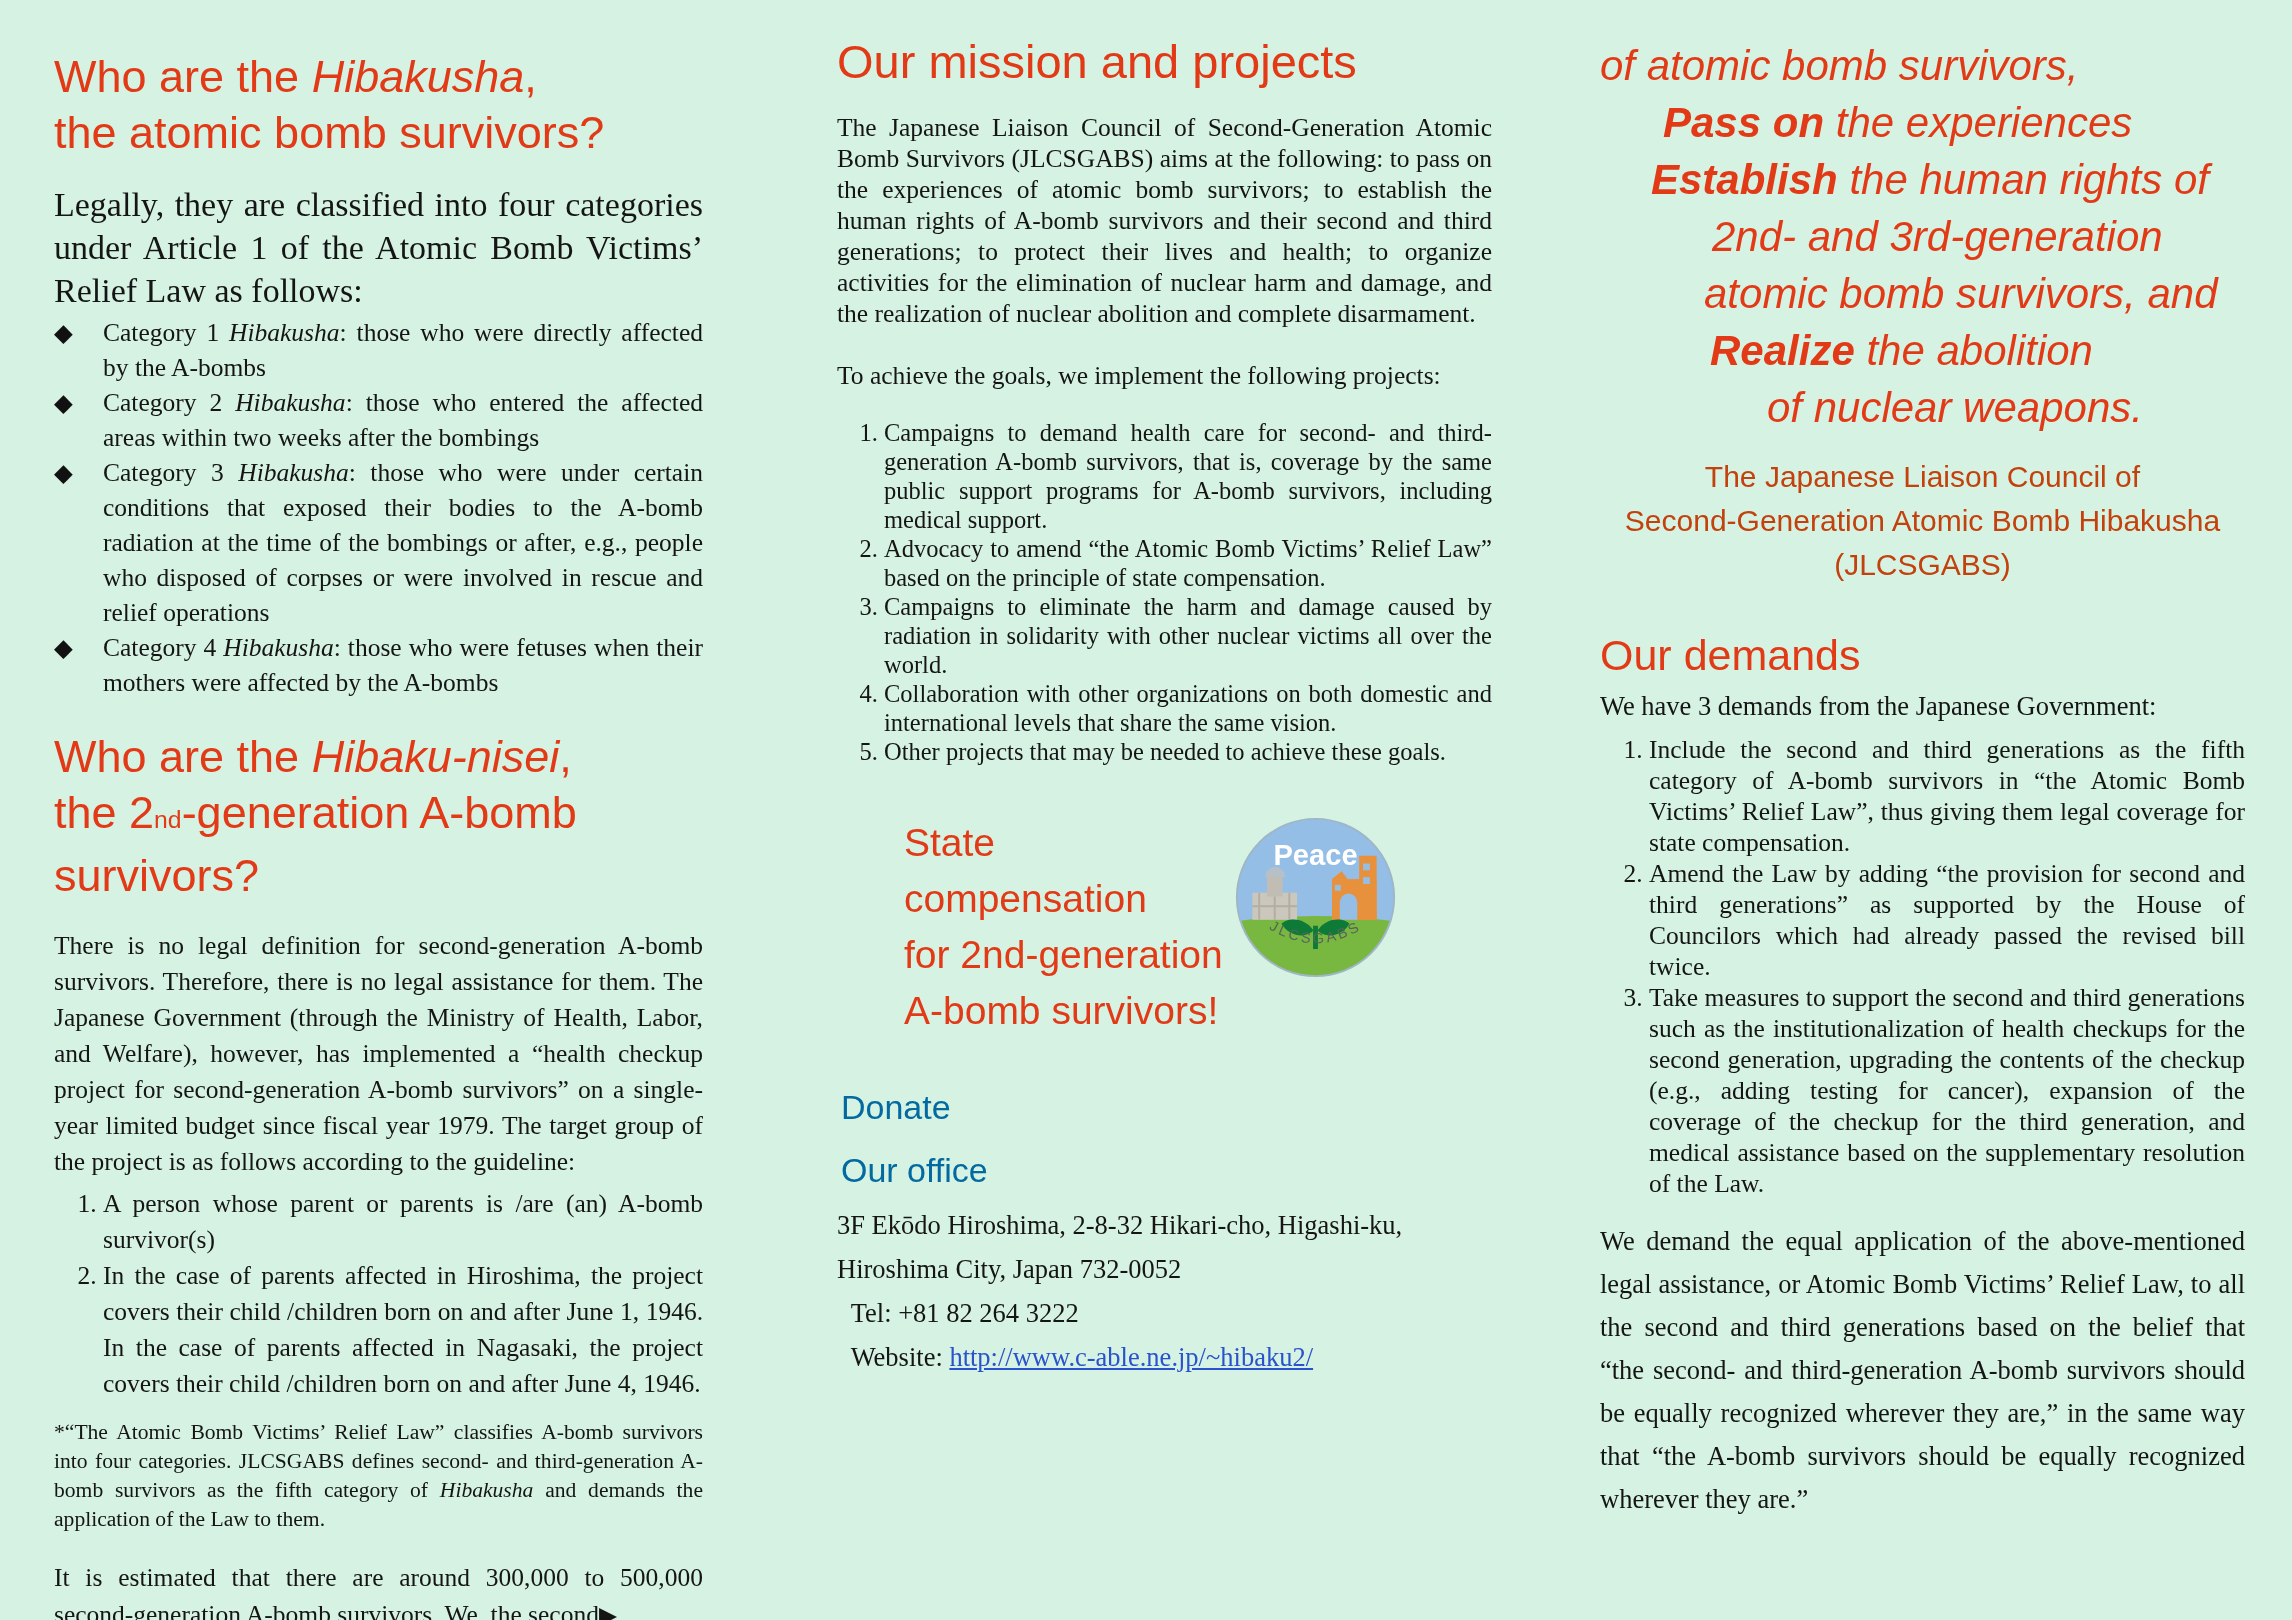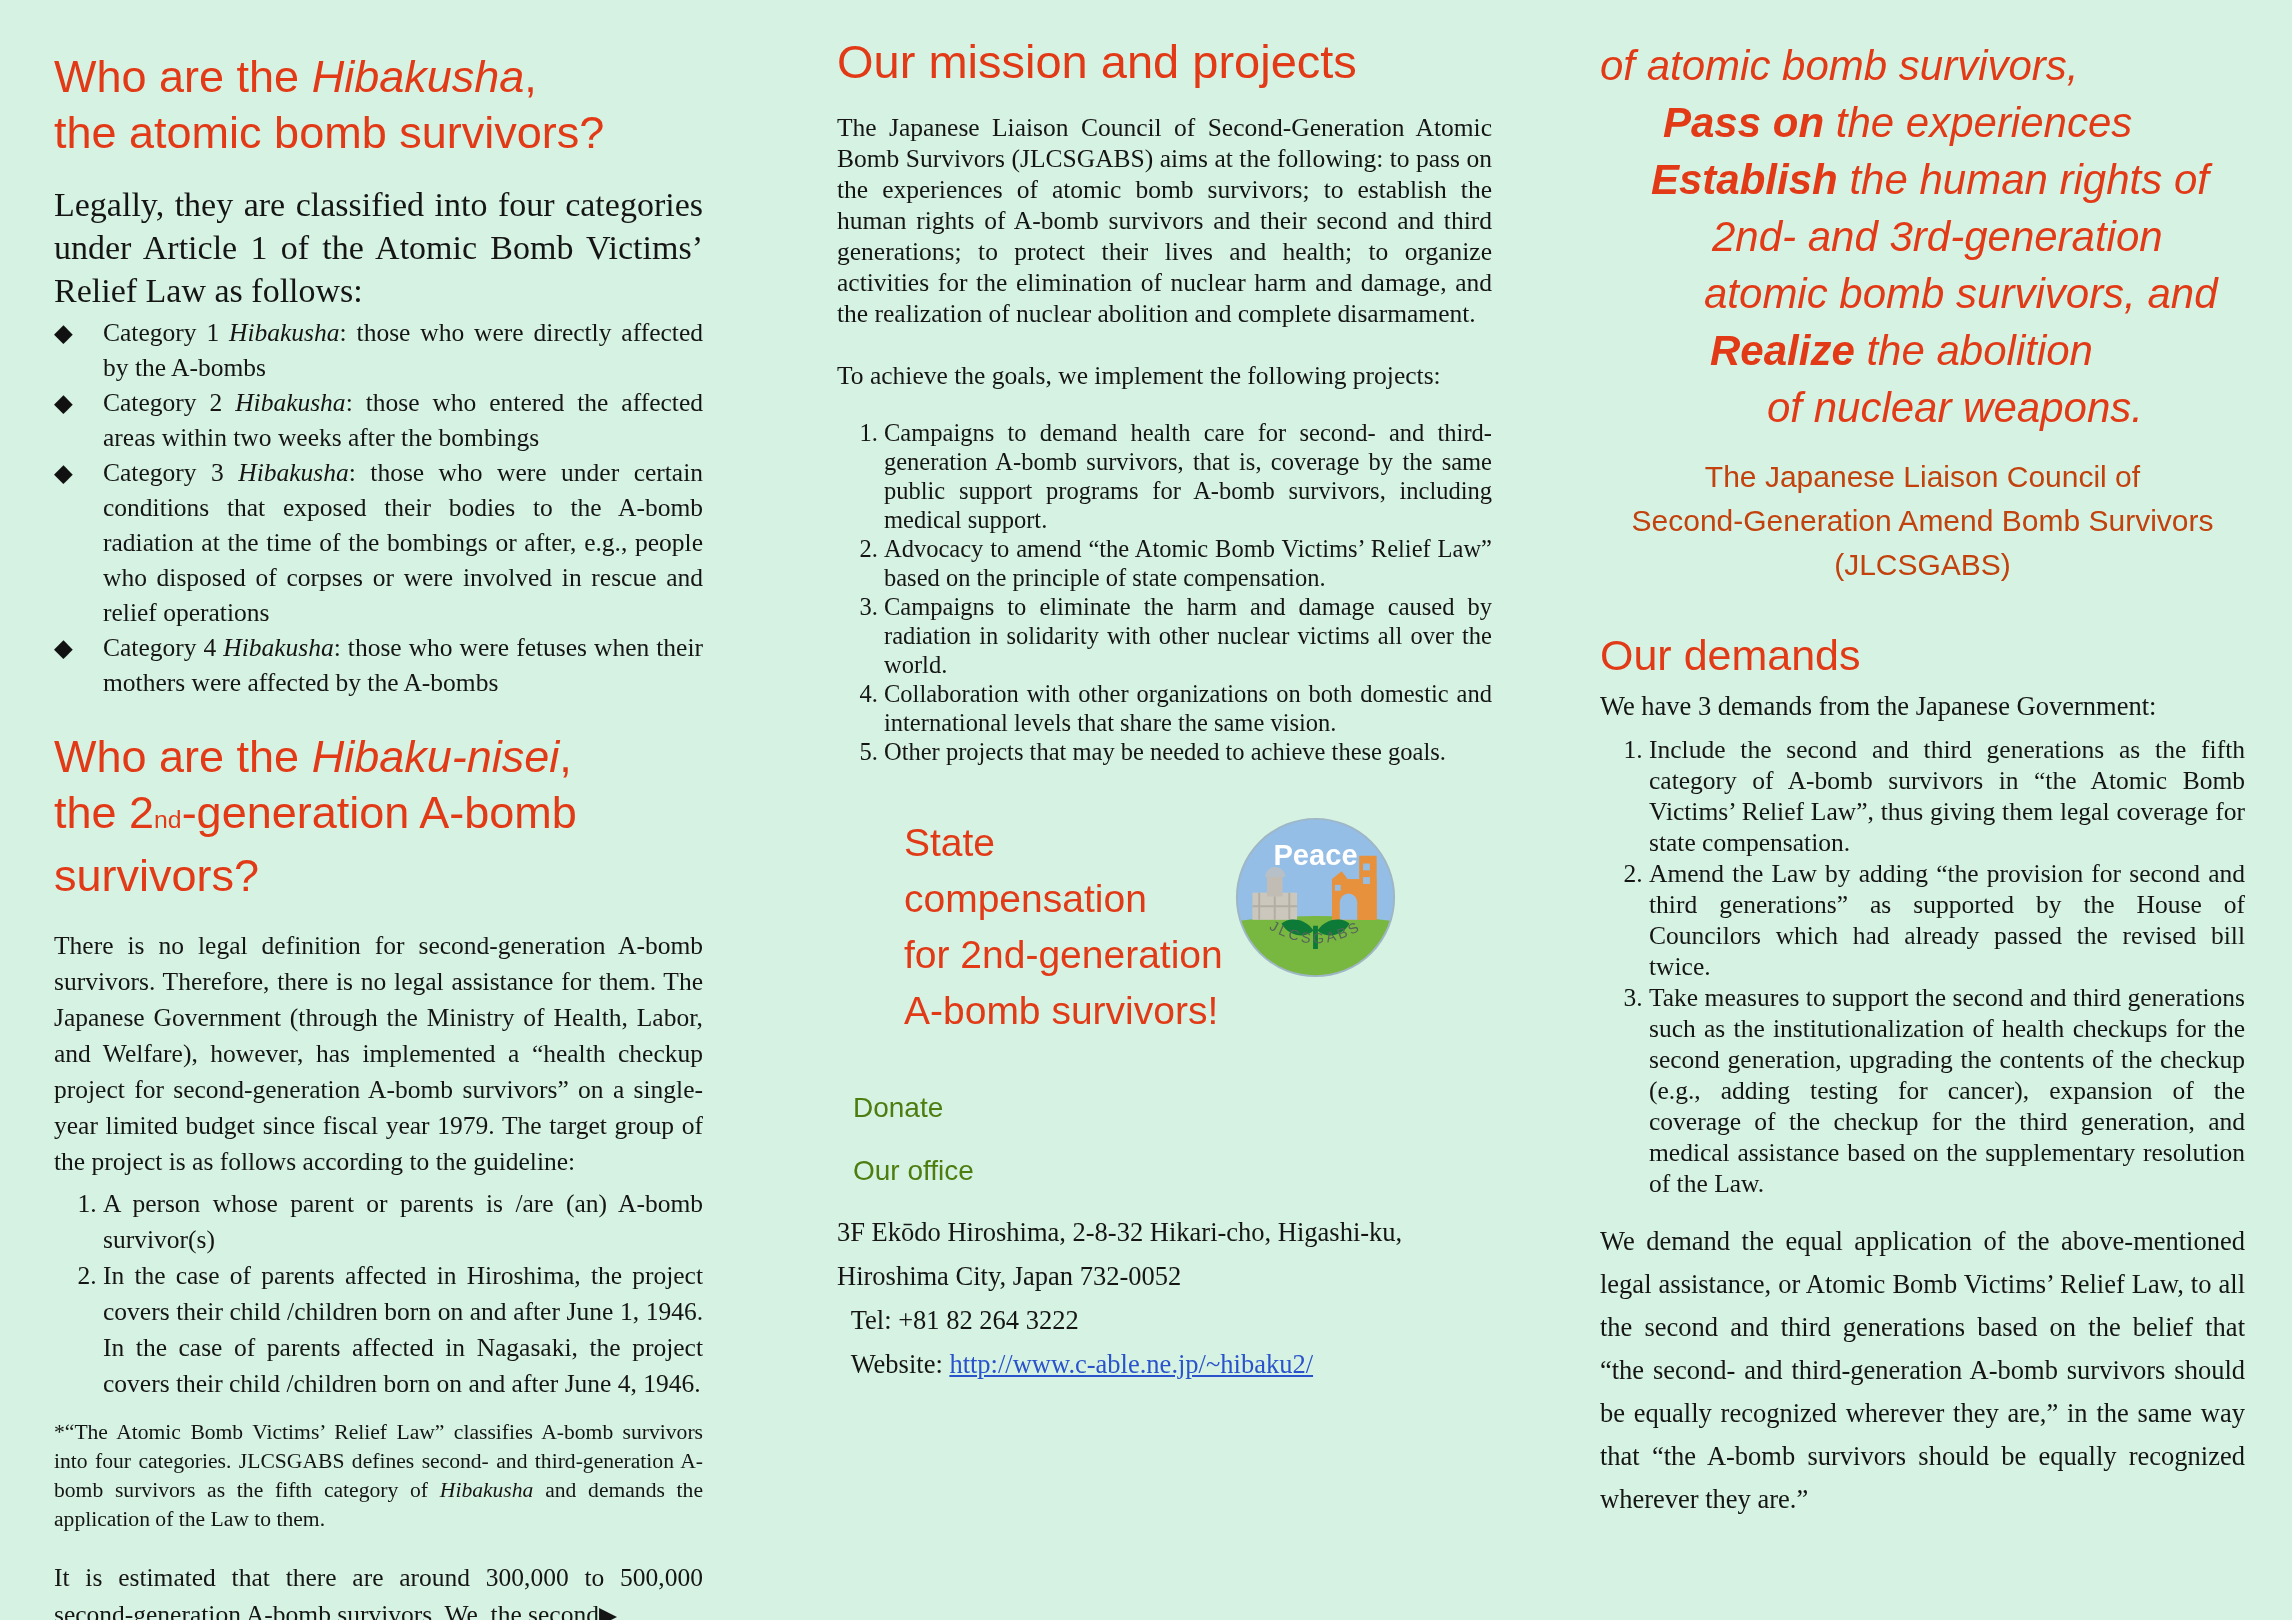--- a/index.html
+++ b/index.html
@@ -16,22 +16,22 @@
   .col-mid{left:837px;width:655px;}
   .col-right{left:1600px;width:645px;}
 
   
   .h-main{font-family:"Liberation Sans", sans-serif;font-weight:400;color:#e23a17;
           font-size:45px;line-height:56px;margin:0;}
   .h-main i{font-style:italic;}
   .nd{font-size:0.55em;}
   .h-mid{font-family:"Liberation Sans", sans-serif;font-weight:400;color:#e23a17;
          font-size:47px;line-height:57px;margin:33px 0 0;}
-  .h-small{font-family:"Liberation Sans", sans-serif;font-weight:400;color:#4d7c0f;
-           font-size:28px;line-height:47px;margin:16px;}
+  .h-small{font-family:"Liberation Sans", sans-serif;font-weight:400;color:#0369a1;
+           font-size:34px;line-height:47px;margin:4px;}
   .h-demands{font-family:"Liberation Sans", sans-serif;font-weight:400;color:#e23a17;
              font-size:43px;line-height:51px;margin:43px 0 0;}
 
   
   .lh1{margin-top:49px;}
   .intro{margin:21.6px 0 0;font-size:34px;line-height:43px;text-align:justify;}
   .cats{margin-top:3.9px;}
   .cat-row{display:flex;}
   .bullet{flex:0 0 49px;font-family:"DejaVu Sans",sans-serif;font-size:24.5px;line-height:35px;color:#111;}
   .cat-text{flex:1;margin:0;font-size:25.5px;line-height:35px;text-align:justify;}
@@ -199,21 +199,21 @@
       <div class="hl"><b>Pass on</b><span> the experiences</span></div>
       <div class="hl"><b>Establish</b><span> the human rights of</span></div>
       <div class="hl"><b></b><span>2nd- and 3rd-generation</span></div>
       <div class="hl"><b></b><span>atomic bomb survivors, and</span></div>
       <div class="hl"><b>Realize</b><span> the abolition</span></div>
       <div class="hl"><b></b><span>of nuclear weapons.</span></div>
     </div>
 
     <div class="org">
       <div>The Japanese Liaison Council of</div>
-      <div>Second-Generation Amend Bomb Survivors</div>
+      <div>Second-Generation Atomic Bomb Hibakusha</div>
       <div>(JLCSGABS)</div>
     </div>
 
     <h2 class="h-demands">Our demands</h2>
     <p class="d-intro">We have 3 demands from the Japanese Government:</p>
 
     <ol class="d-ol">
       <li>Include the second and third generations as the fifth category of A-bomb survivors in “the Atomic Bomb Victims’ Relief Law”, thus giving them legal coverage for state compensation.</li>
       <li>Amend the Law by adding “the provision for second and third generations” as supported by the House of Councilors which had already passed the revised bill twice.</li>
       <li>Take measures to support the second and third generations such as the institutionalization of health checkups for the second generation, upgrading the contents of the checkup (e.g., adding testing for cancer), expansion of the coverage of the checkup for the third generation, and medical assistance based on the supplementary resolution of the Law.</li>

